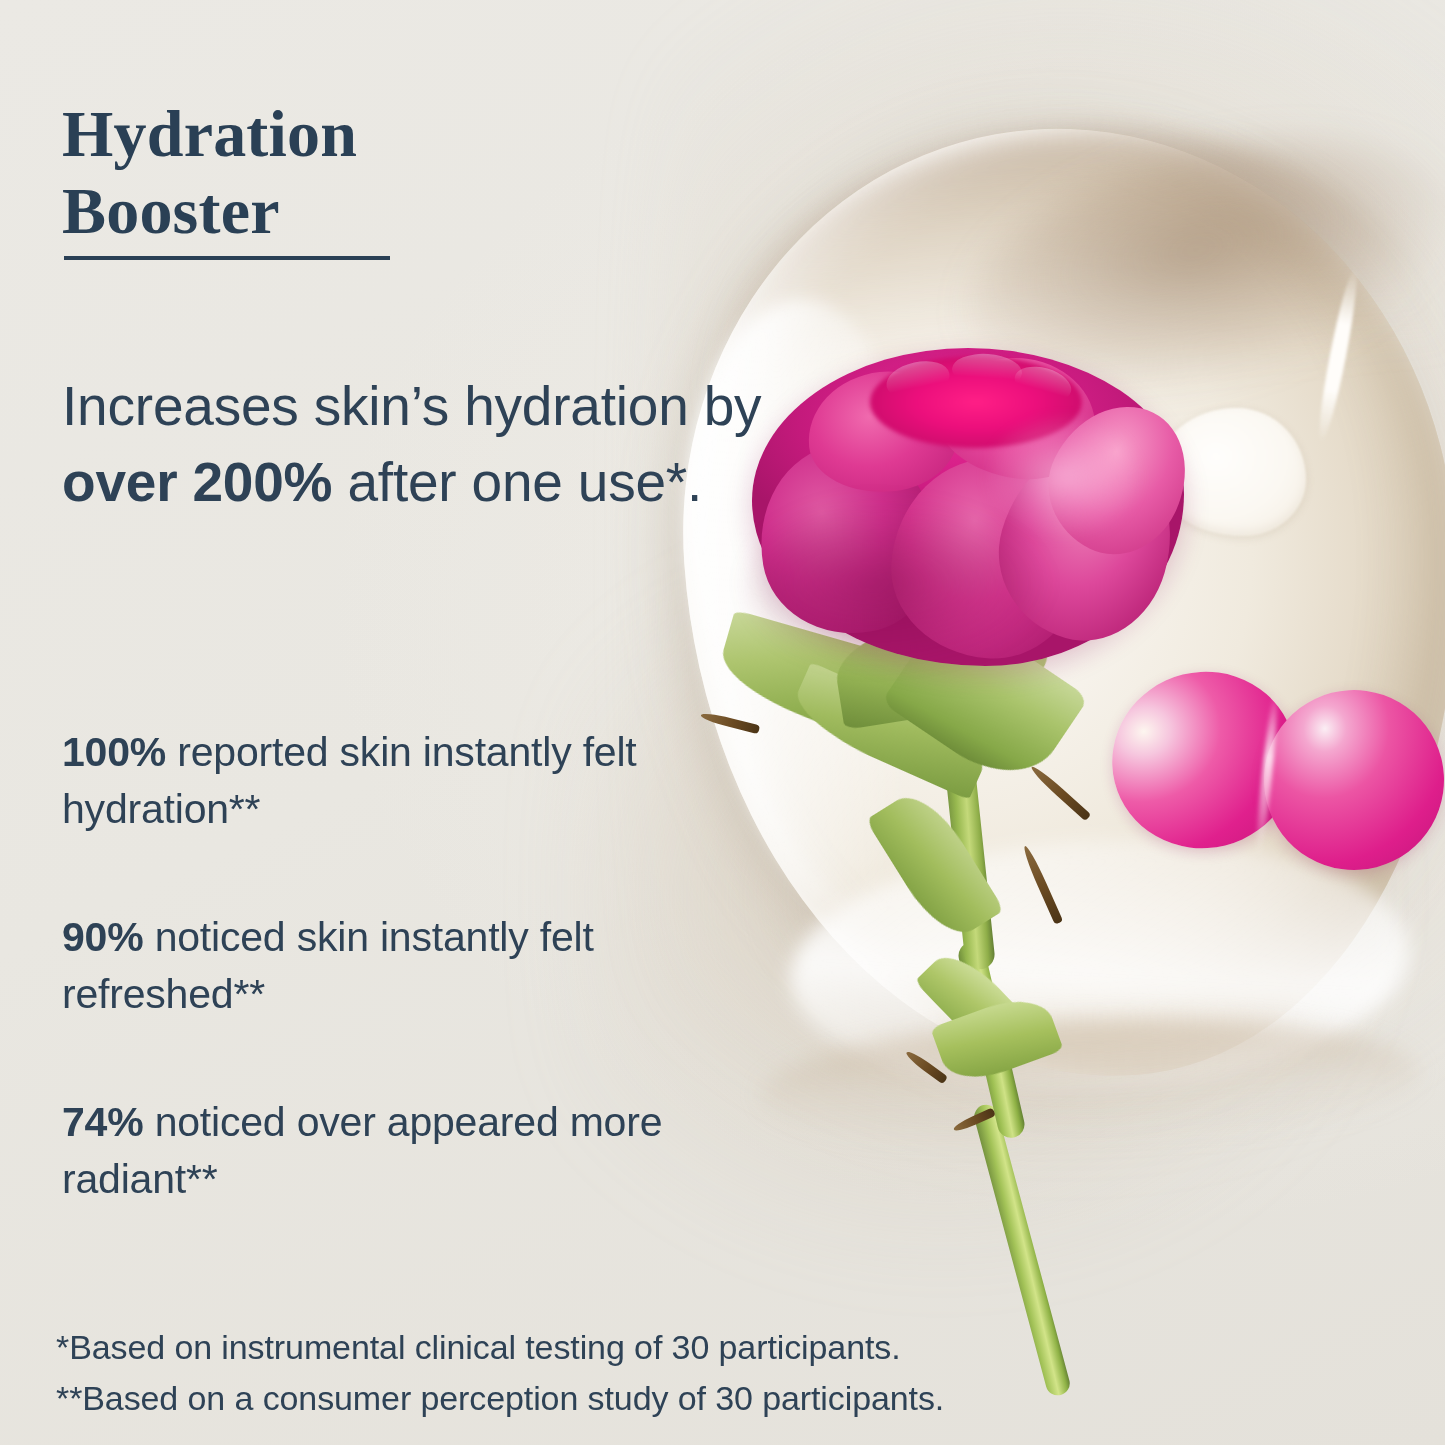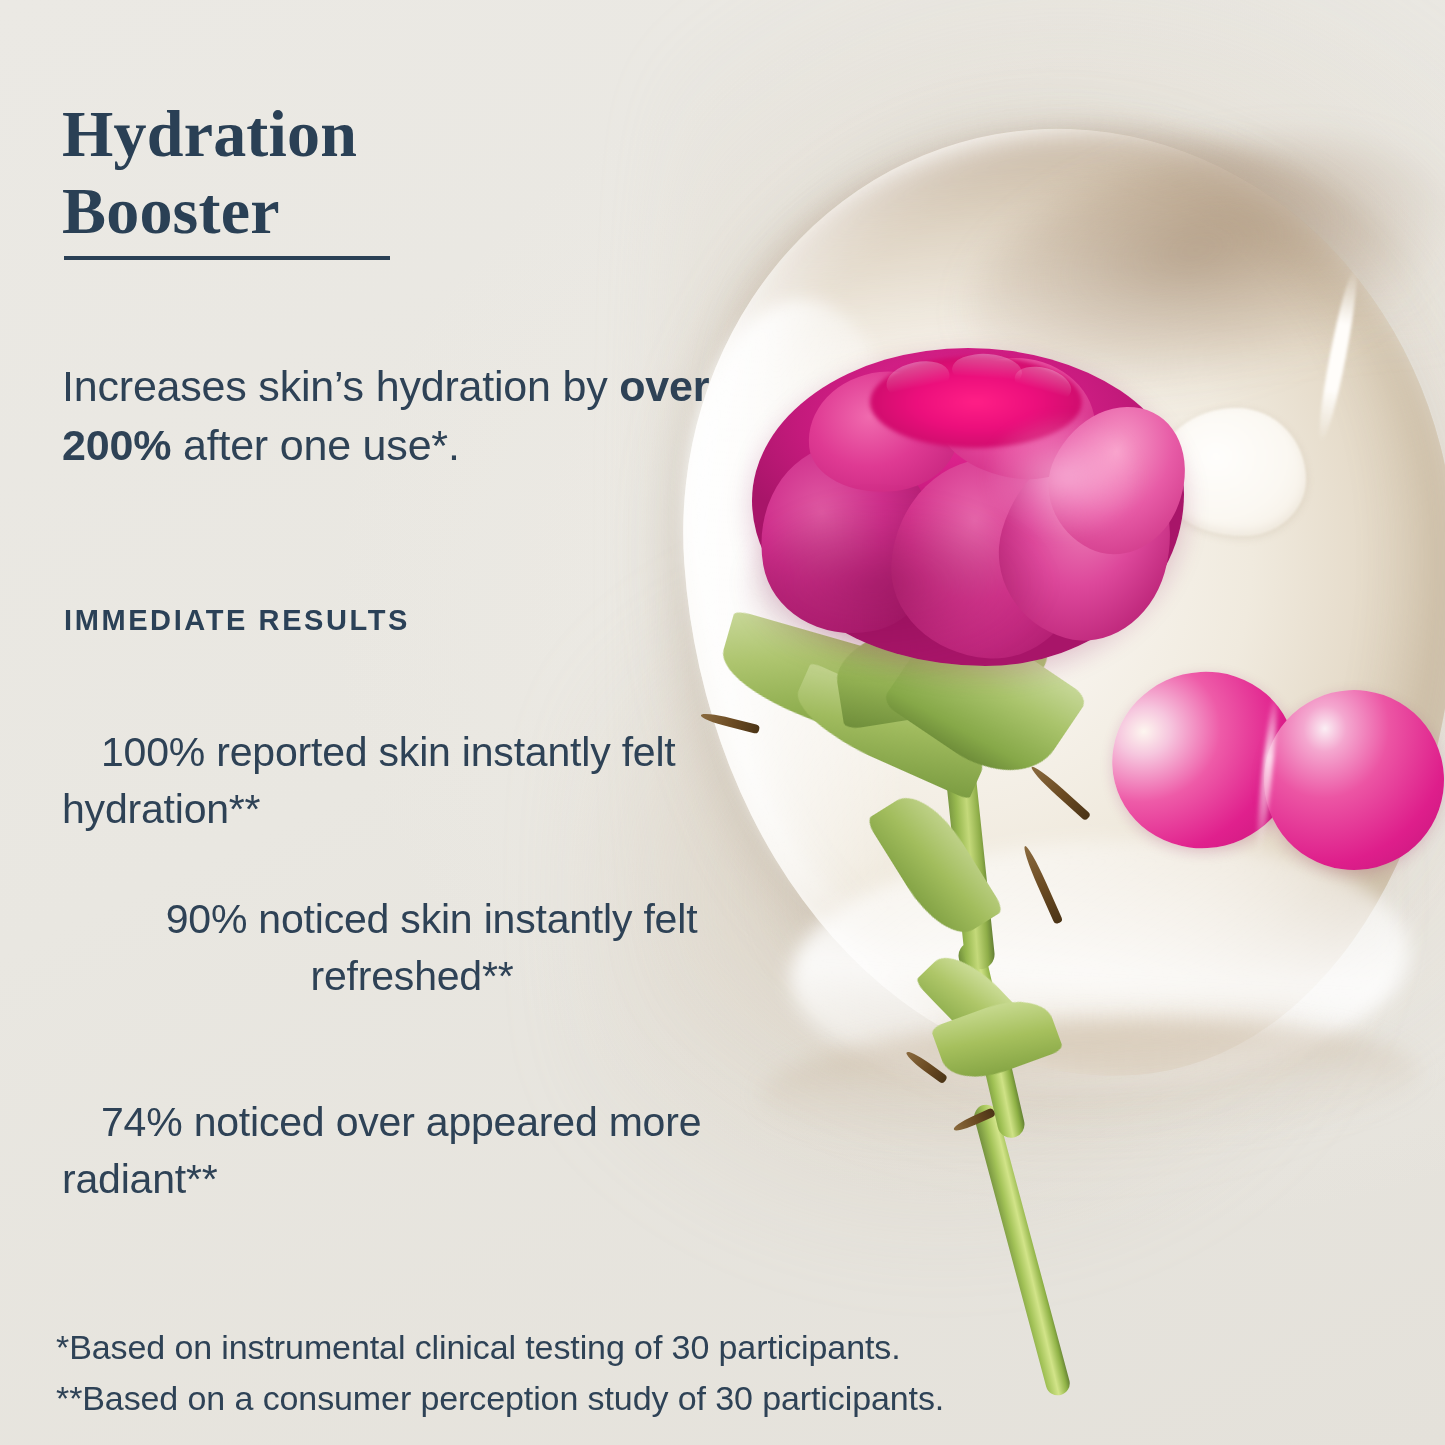--- a/index.html
+++ b/index.html
@@ -349,21 +349,21 @@
   .rule {
     position: absolute;
     left: 64px; top: 256px;
     width: 326px; height: 4px;
     background: #2a4055;
   }
   .subhead {
     position: absolute;
     left: 62px; top: 314px;
     width: 760px;
-    font-size: 43px;
+    font-size: 55px;
     line-height: 1.38;
     color: #2e4256;
     letter-spacing: -0.2px;
   }
   .subhead b { font-weight: 700; }
 
   .kicker {
     position: absolute;
     left: 64px; top: 604px;
     font-size: 29px;
@@ -374,23 +374,23 @@
 
   .stat {
     position: absolute;
     left: 62px;
     width: 700px;
     font-size: 41px;
     line-height: 1.40;
     color: #2e4256;
     letter-spacing: -0.2px;
   }
-  .stat b { font-weight: 400; margin-left: 39px; }
+  .stat b { font-weight: 700; }
   .stat-1 { top: 683px; }
-  .stat-2 { top: 850px; text-align: center; }
+  .stat-2 { top: 868px; }
   .stat-3 { top: 1053px; }
 
   .footnotes {
     position: absolute;
     left: 56px; top: 1322px;
     width: 980px;
     font-size: 34px;
     line-height: 1.50;
     color: #2e4256;
     letter-spacing: -0.1px;
@@ -457,21 +457,20 @@
   </div>
 
   <div class="content">
 
     <h1 class="title"><span>Hydration</span><br><span>Booster</span></h1>
 
     <div class="rule"></div>
 
     <p class="subhead"><span>Increases skin’s hydration by </span><b>over 200%</b><span> after one use*.</span></p>
 
-    <div class="kicker">IMMEDIATE RESULTS</div>
 
     <p class="stat stat-1"><b>100%</b><span> reported skin instantly felt hydration**</span></p>
 
     <p class="stat stat-2"><b>90%</b><span> noticed skin instantly felt refreshed**</span></p>
 
     <p class="stat stat-3"><b>74%</b><span> noticed over appeared more radiant**</span></p>
 
     <div class="footnotes">
       <span class="footnote">*Based on instrumental clinical testing of 30 participants.</span>
       <span class="footnote">**Based on a consumer perception study of 30 participants.</span>

